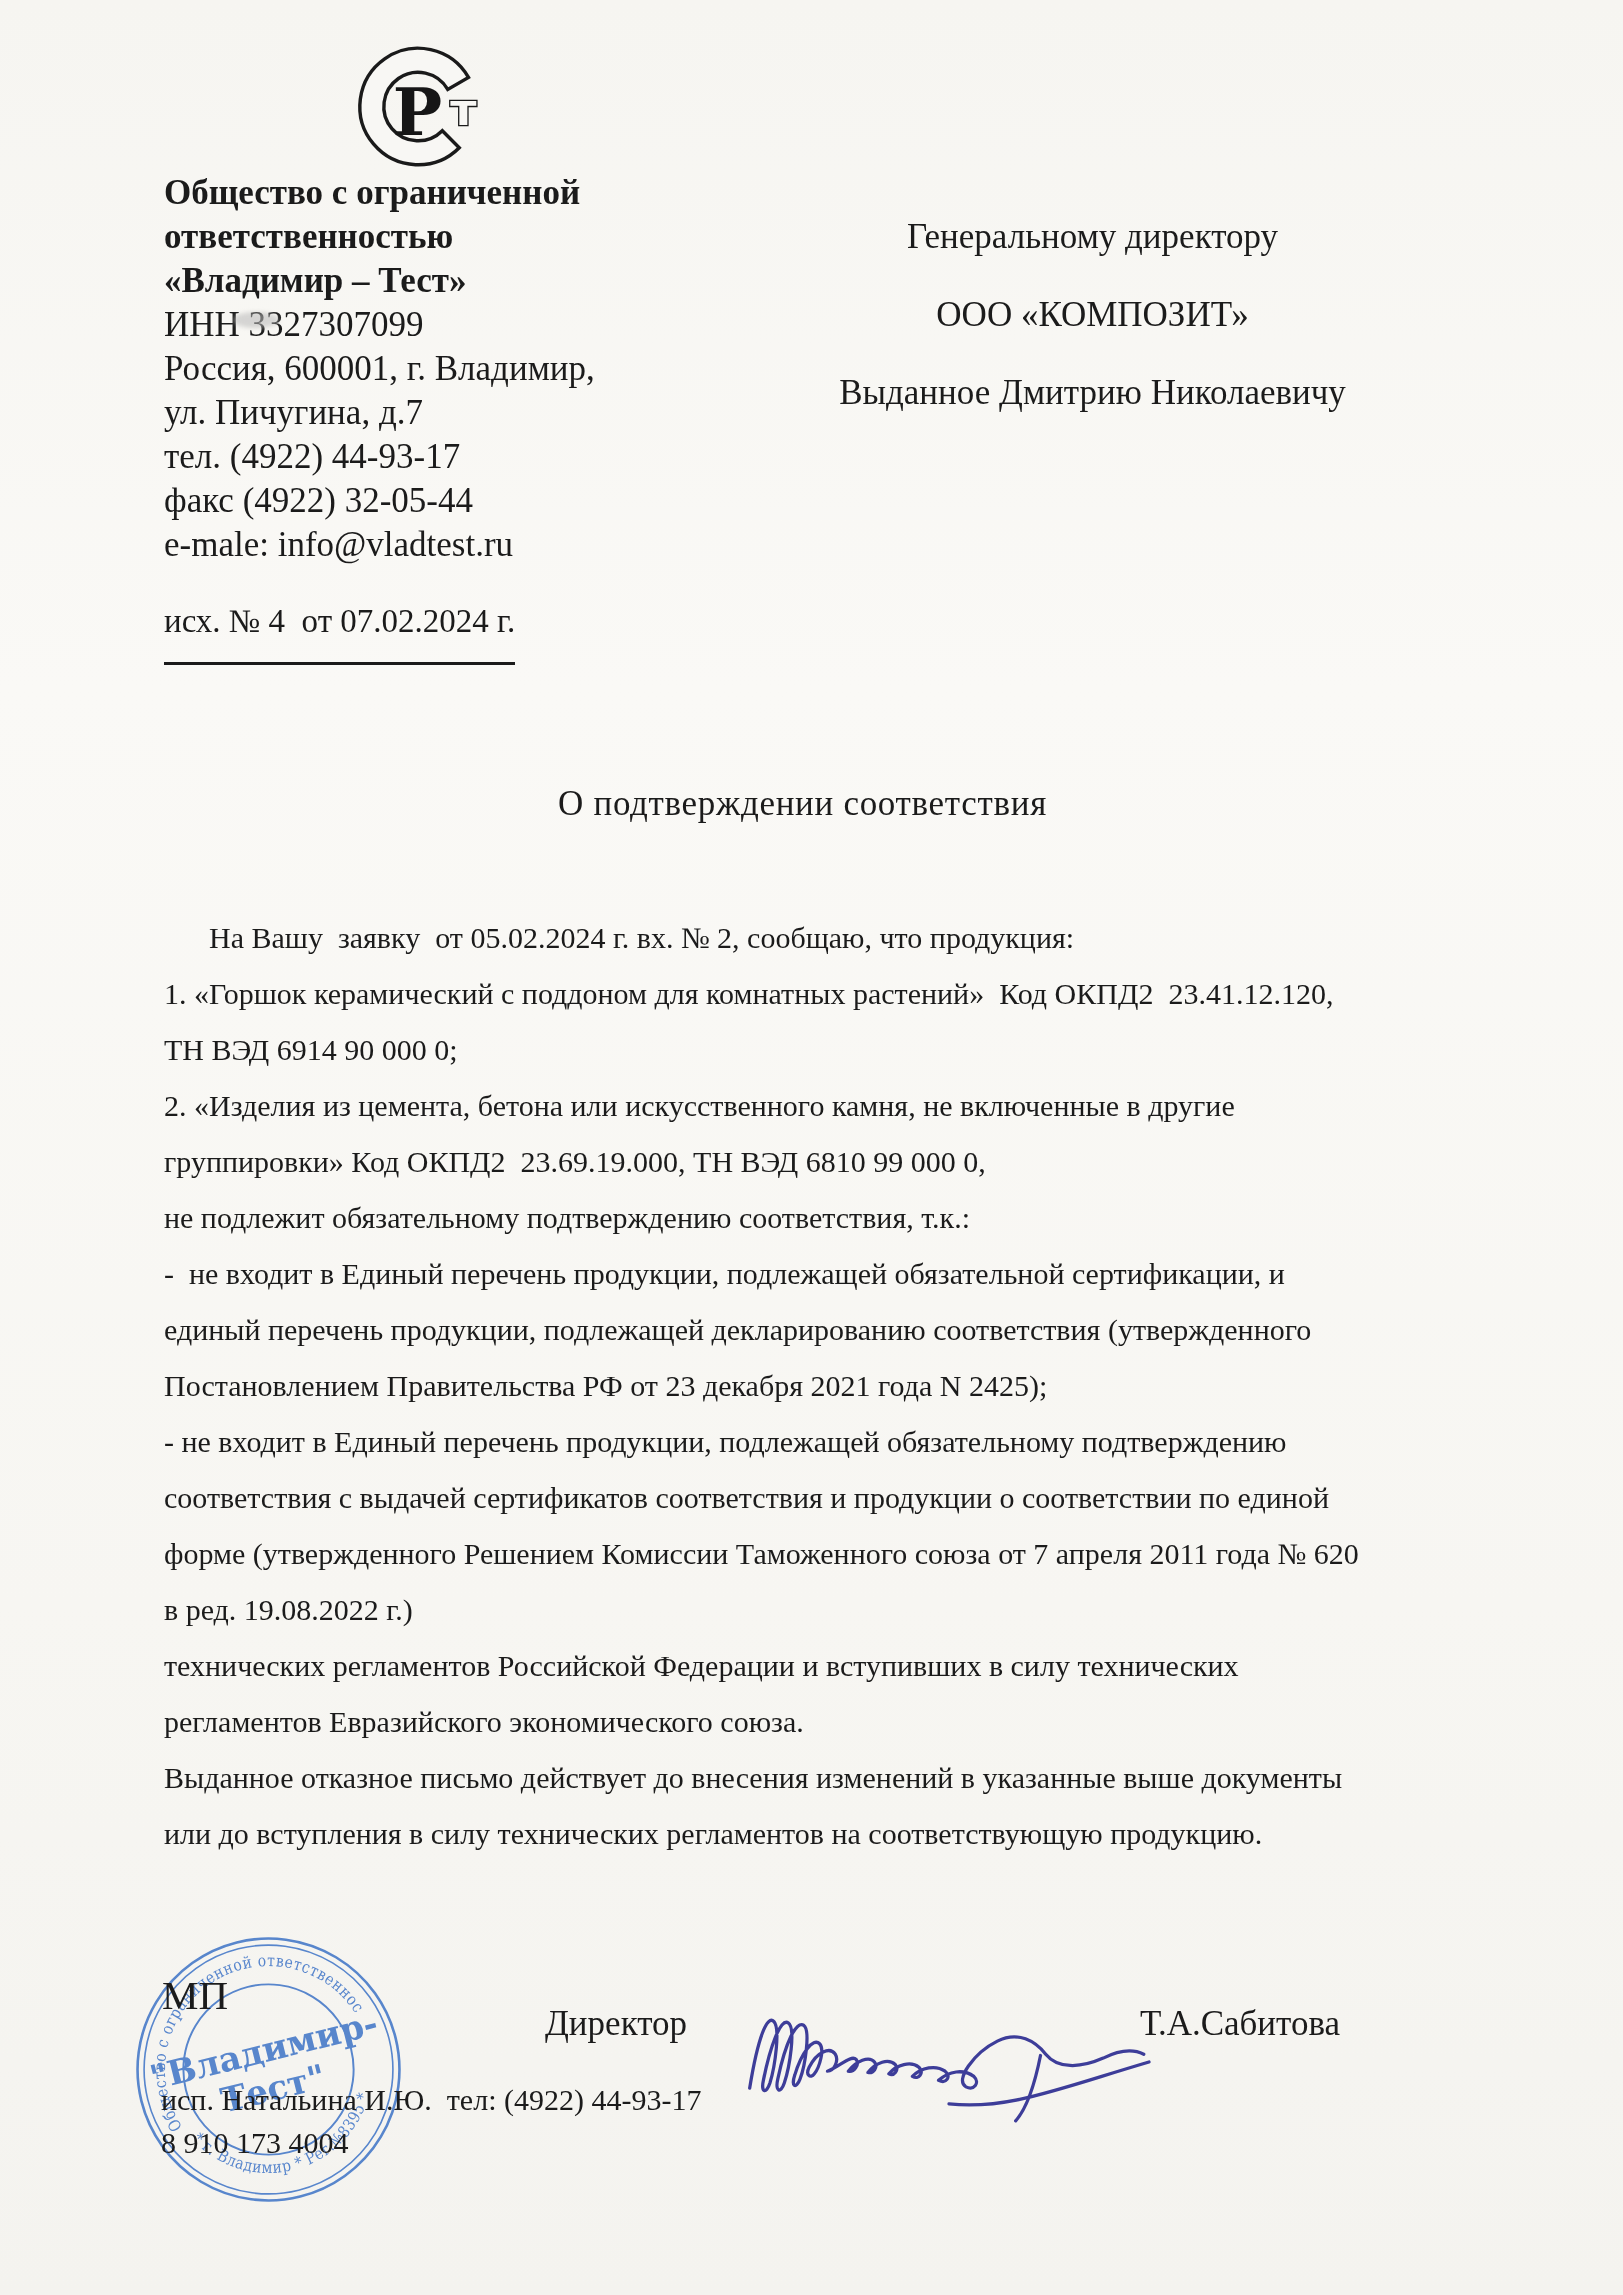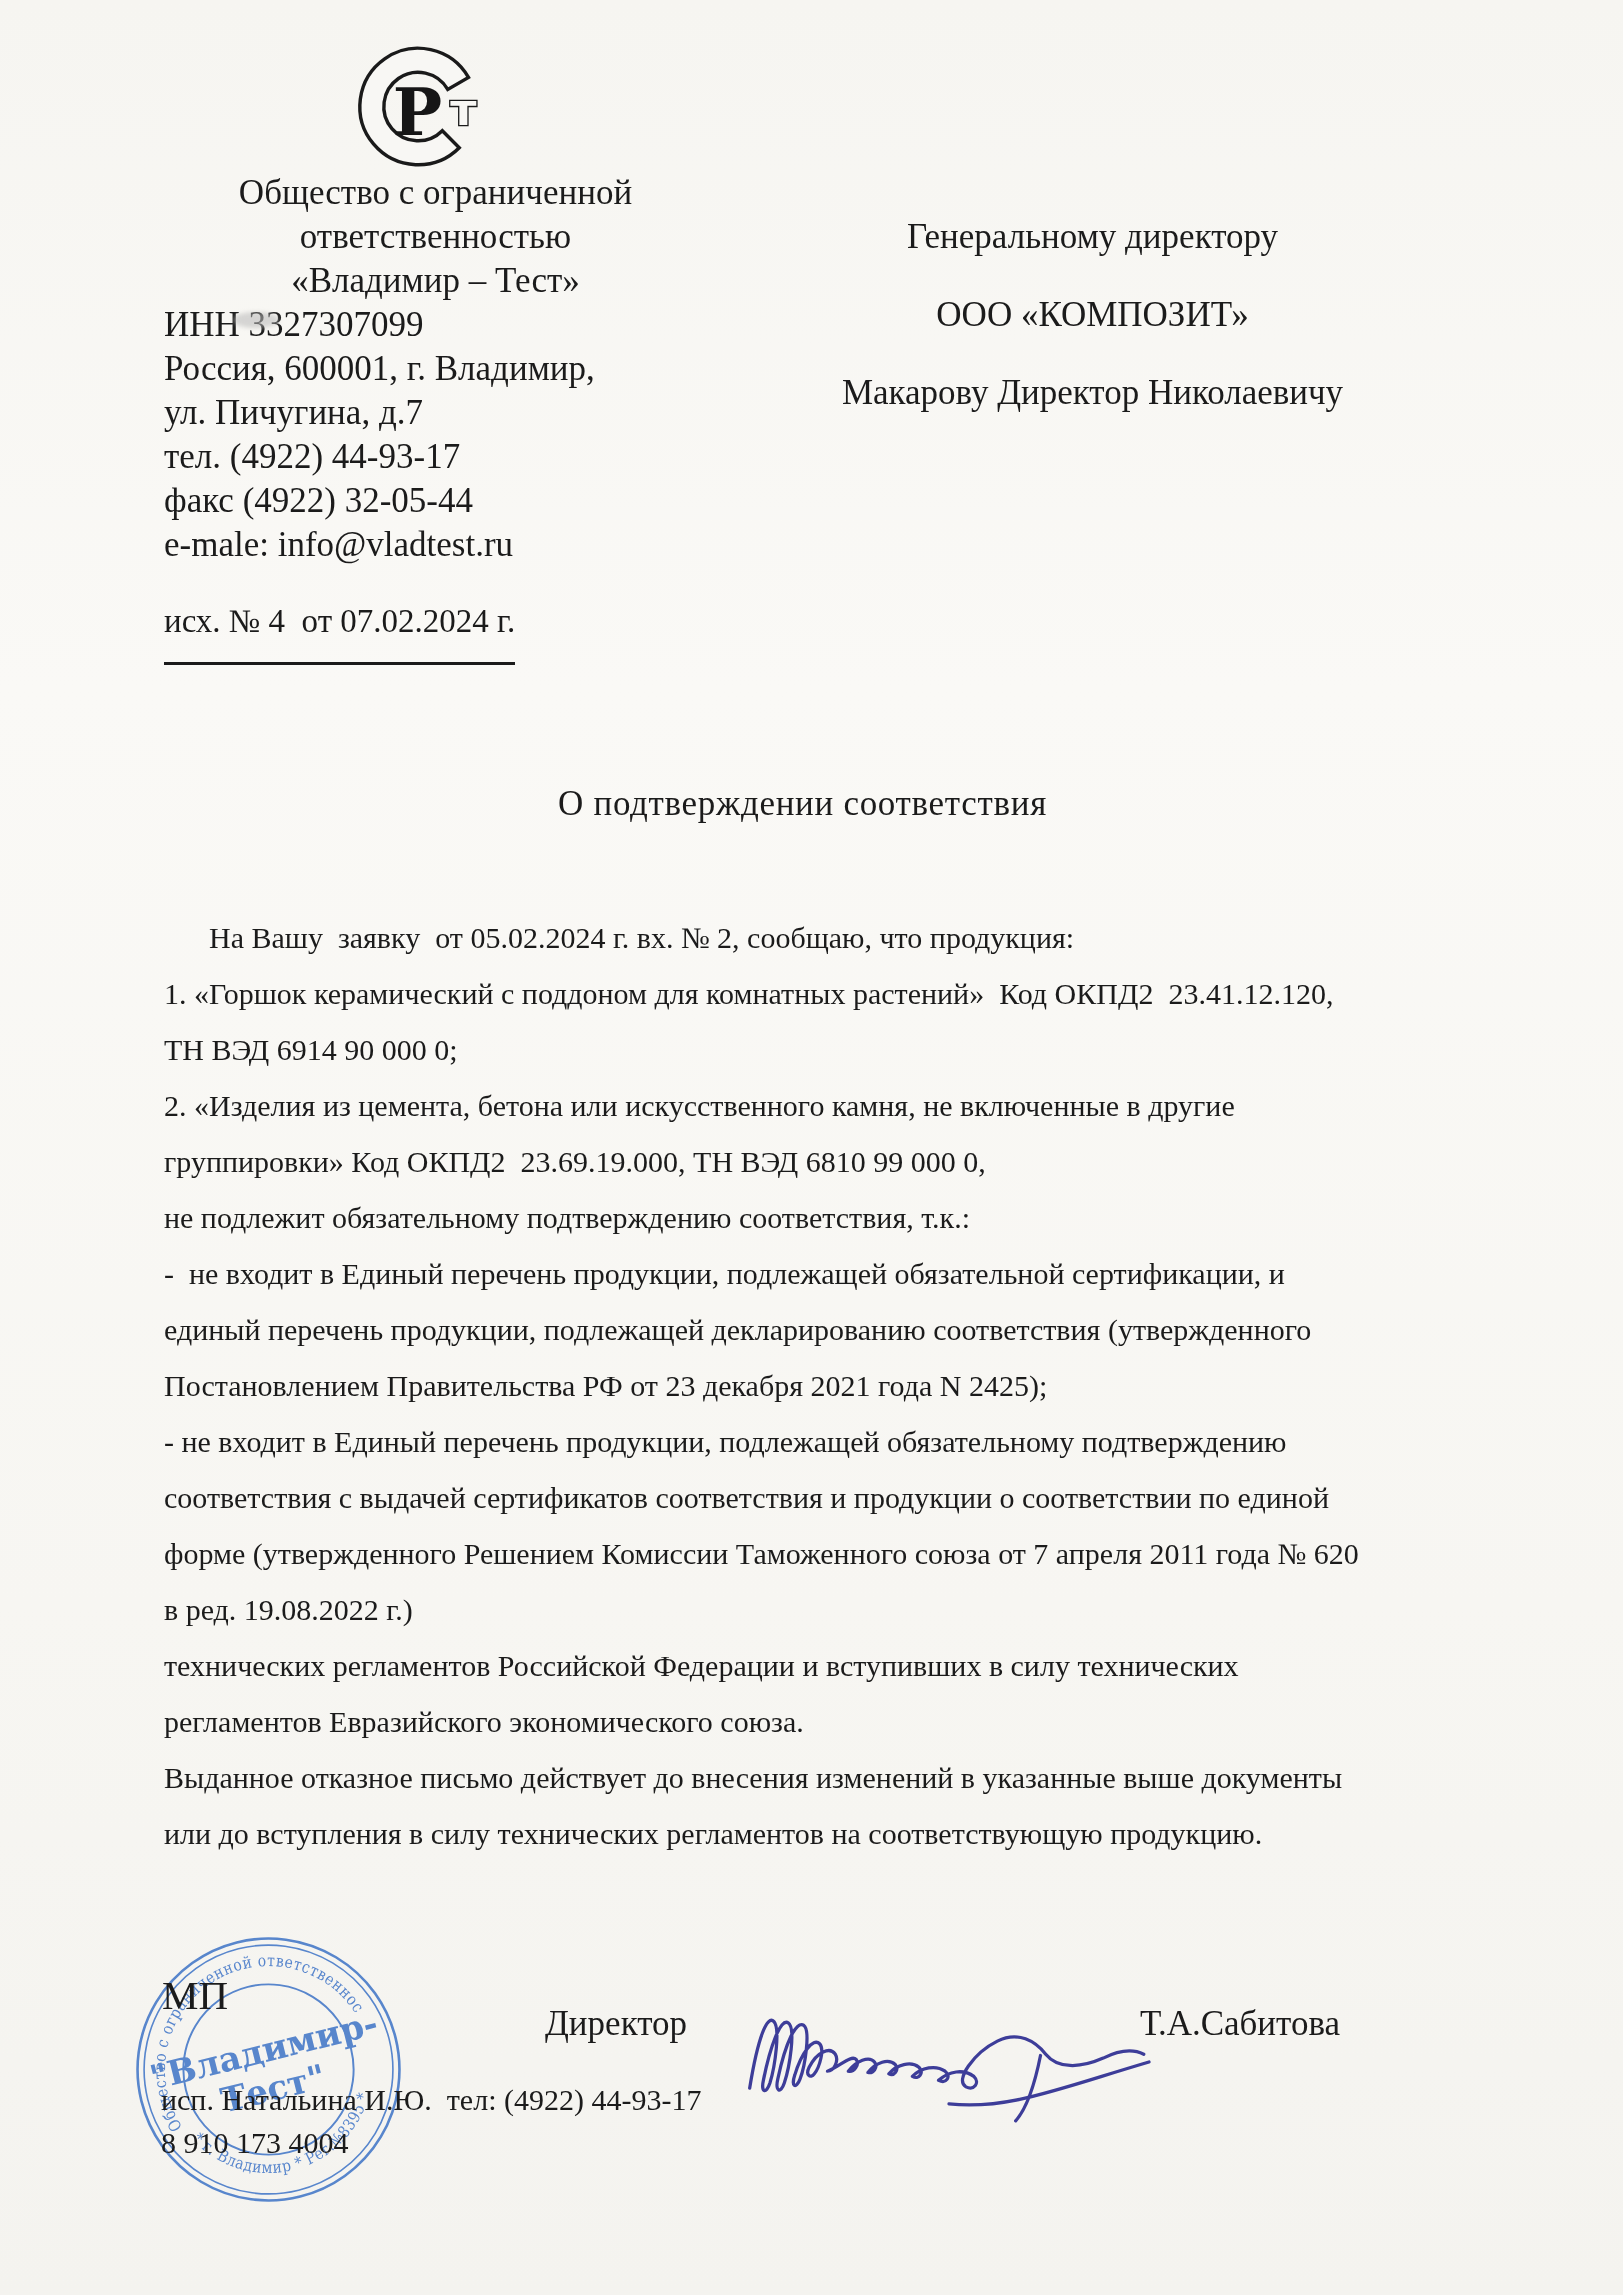--- a/index.html
+++ b/index.html
@@ -12,21 +12,21 @@
     position:absolute;left:0;top:0;width:1624px;height:2295px;
     background:linear-gradient(180deg,#f6f5f1 0%,#faf9f6 30%,#f7f6f2 70%,#f4f3ef 100%);
     color:#1b1b1b;overflow:hidden;
   }
   .abs{position:absolute;}
   .pre{white-space:pre-wrap;}
   
   .logo{left:353px;top:41px;width:137px;height:131px;z-index:2;}
   
   .sender{left:164px;top:171px;width:543px;font-size:35px;line-height:44px;z-index:2;}
-  .sender .org{text-align:center;}
+  .sender .org{font-weight:bold;}
   .sender .det{text-align:left;}
   .smudge{left:233px;top:312px;width:46px;height:15.7px;background:#b9b9b9;border-radius:50%;
           filter:blur(2px);opacity:.55;z-index:3;}
   
   .recipient{left:772px;top:216px;width:641px;font-size:35px;line-height:41px;text-align:center;z-index:2;}
   .recipient div{margin-bottom:37px;}
   
   .ref{left:164px;top:603px;font-size:33px;z-index:2;}
   .ref span{display:inline-block;border-bottom:3.3px solid #1b1b1b;padding-bottom:22px;}
   
@@ -65,21 +65,21 @@
     <div class="det">ул. Пичугина, д.7</div>
     <div class="det">тел. (4922) 44-93-17</div>
     <div class="det">факс (4922) 32-05-44</div>
     <div class="det">e-male: info@vladtest.ru</div>
   </div>
   <div class="abs smudge"></div>
 
   <div class="abs recipient">
     <div>Генеральному директору</div>
     <div>ООО «КОМПОЗИТ»</div>
-    <div>Макарову Директор Николаевичу</div>
+    <div>Выданное Дмитрию Николаевичу</div>
   </div>
 
   <div class="abs ref">
     <span class="pre">исх. № 4  от 07.02.2024 г.</span>
   </div>
 
   <div class="abs title">О подтверждении соответствия</div>
 
   <div class="abs body">
     <div class="pre indent">На Вашу  заявку  от 05.02.2024 г. вх. № 2, сообщаю, что продукция:</div>

